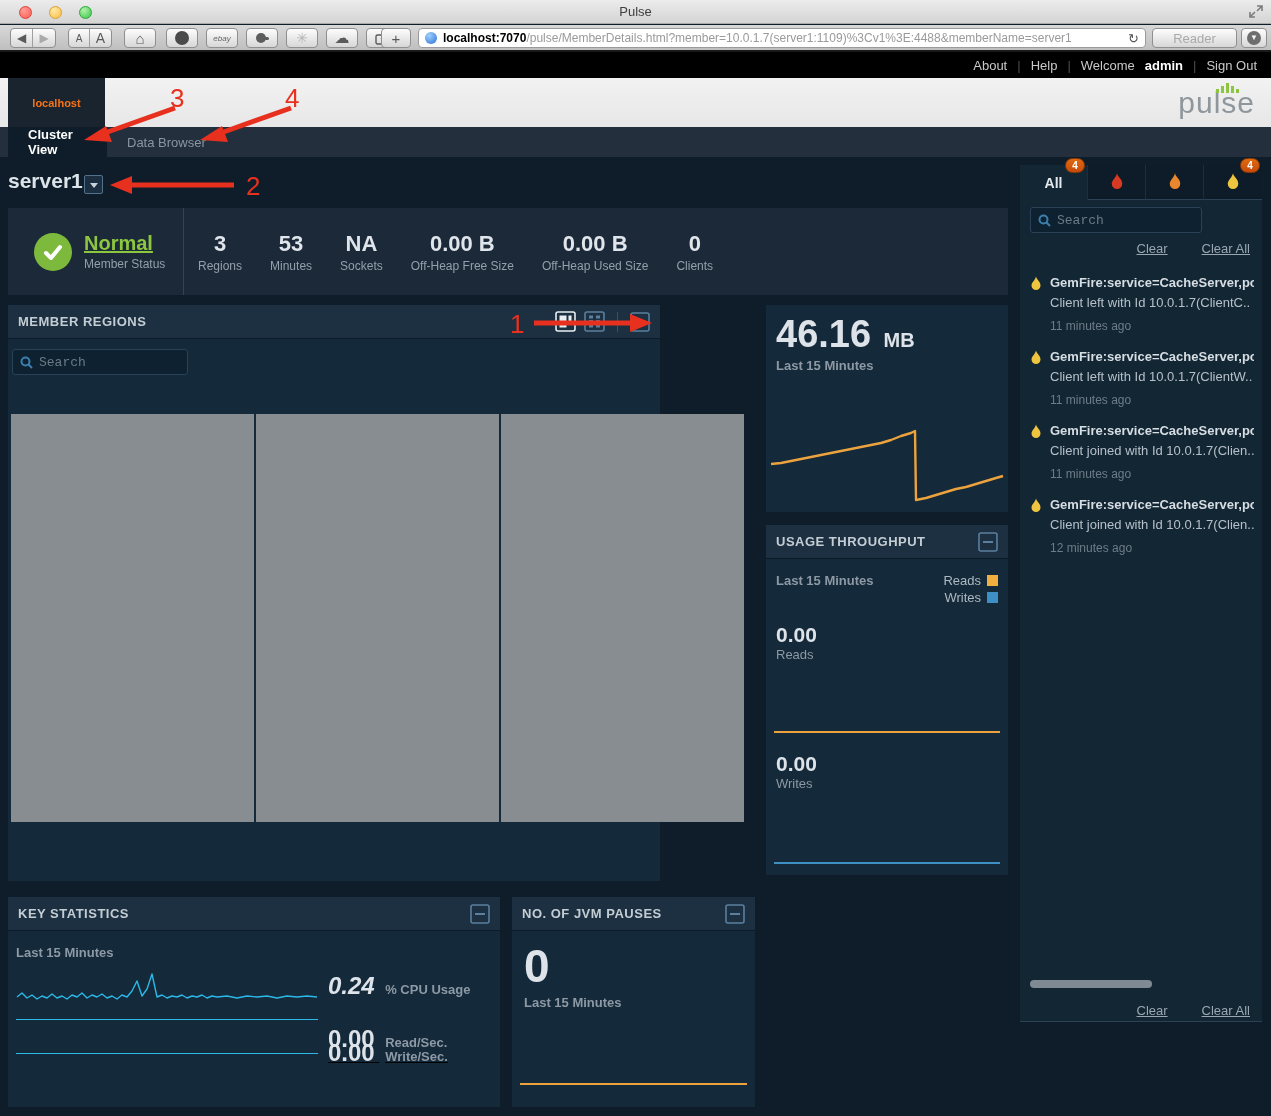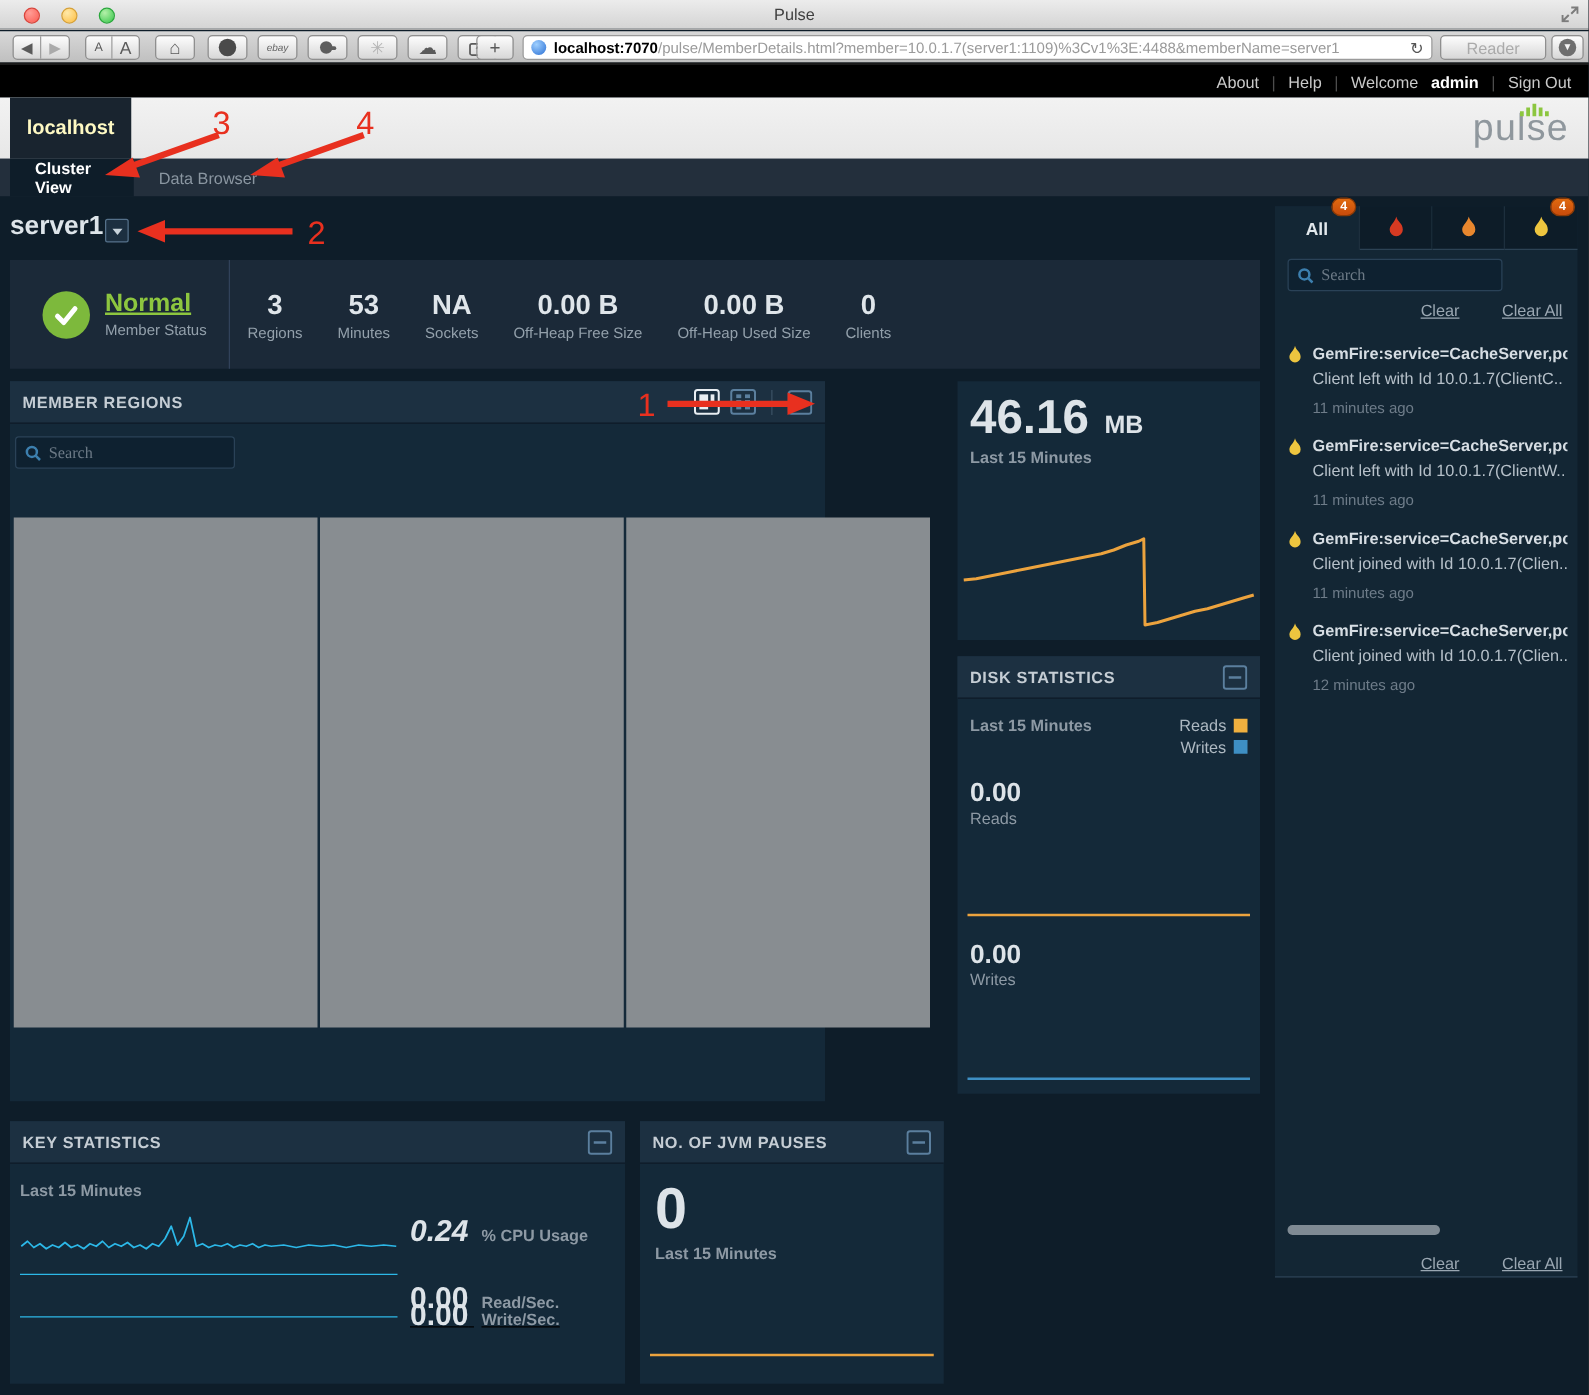--- a/index.html
+++ b/index.html
@@ -40,21 +40,21 @@
   .topbar { position:absolute; left:0; top:52px; width:1271px; height:26px; background:#000;
     display:flex; justify-content:flex-end; align-items:center; padding-right:14px; gap:10px;
     font-size:13px; color:#c9c9c9; }
   .topbar .sep { color:#4d4d4d; }
   .topbar a { color:#c9c9c9; text-decoration:none; }
   .topbar .user { color:#fff; font-weight:bold; }
 
   .logoband { position:absolute; left:0; top:78px; width:1271px; height:49px;
     background:linear-gradient(#f2f2f2,#e7e7e7); }
   .hosttab { position:absolute; left:8px; top:0; width:97px; height:49px; background:#19242f;
-    color:#fef9c3; font-size:16px; font-weight:bold; display:flex; align-items:center; justify-content:center; }
+    color:#f97316; font-size:11px; font-weight:bold; display:flex; align-items:center; justify-content:center; }
   .pulselogo { position:absolute; right:16px; top:8px; color:#8f979d; font-size:30px; letter-spacing:1px; }
   .pulselogo .bars { position:absolute; left:38px; top:-3px; display:flex; gap:2px; align-items:flex-end; }
   .pulselogo .bars i { display:block; width:3px; background:#8cc63f; }
 
   .navbar { position:absolute; left:0; top:127px; width:1271px; height:30px; background:#232f3c; }
   .navtab { position:absolute; top:0; height:30px; display:flex; align-items:center; justify-content:center;
     font-size:13px; padding:0 20px; }
   .navtab.active { left:8px; width:99px; background:#0e1d29; color:#fff; font-weight:bold; }
   .navtab.inactive { left:107px; color:#8a96a1; }
 
@@ -81,21 +81,21 @@
   
   .panel { position:absolute; background:#142939; }
   .phead { height:34px; background:#1c3041; border-bottom:1px solid #0c1926; display:flex;
     align-items:center; padding:0 10px; }
   .ptitle { color:#c5cdd4; font-size:13px; font-weight:bold; letter-spacing:0.5px; flex:1; }
   .picons { display:flex; align-items:center; gap:8px; }
   .vdiv { width:1px; height:20px; background:#3a5064; margin:0 4px; }
   .searchbox { background:#0e2130; border:1px solid #2a4257; border-radius:3px; height:26px;
     display:flex; align-items:center; padding:0 7px; }
   .searchbox input { background:transparent; border:none; outline:none; color:#14b8a6; font-size:13px;
-    width:100%; font-family:Liberation Serif, serif; }
+    width:100%; font-family:Liberation Mono, monospace; }
   .searchbox input::placeholder { color:#6c7a86; }
   .mag { margin-right:6px; flex:0 0 auto; }
 
   .treemap { position:absolute; left:3px; top:109px; width:733px; height:408px; display:flex; gap:2px; }
   .treemap .blk { flex:1; background:#888d91; }
 
   .bigval { color:#dde3e8; font-weight:bold; }
   .subtle { color:#8d99a4; font-size:13px; }
   .legend-row { display:flex; align-items:center; gap:6px; justify-content:flex-end; font-size:13px; color:#aeb9c2; }
   .legend-sq { width:11px; height:11px; }
@@ -321,21 +321,21 @@
       <span class="bigval" style="font-size:20px; margin-left:8px;">MB</span>
       <div class="subtle" style="margin-top:2px; font-weight:bold;">Last 15 Minutes</div>
     </div>
     <svg style="position:absolute; left:4px; top:113px;" width="234" height="88" viewBox="0 0 232 88">
       <polyline fill="none" stroke="#eca33e" stroke-width="2.4" stroke-linejoin="round" points="0,46 10,45 20,43 30,41 40,39 50,37 60,35 70,33 80,31 90,29 100,27 110,25 120,22 130,18 140,15 144,13 145,82 155,80 165,77 175,74 185,71 195,69 205,66 215,63 225,60 232,58"></polyline>
     </svg>
   </div>
 
   <div class="panel" style="left:766px; top:525px; width:242px; height:350px;">
     <div class="phead">
-      <div class="ptitle">DISK STATISTICS</div>
+      <div class="ptitle">USAGE THROUGHPUT</div>
       <svg width="20" height="20" viewBox="0 0 20 20">
         <rect x="1" y="1" width="18" height="18" rx="2" fill="none" stroke="#5b7f9e" stroke-width="1.6"></rect>
         <rect x="5" y="9" width="10" height="2" fill="#5b7f9e"></rect>
       </svg>
     </div>
     <div style="display:flex; padding:14px 10px 0 10px; align-items:flex-start;">
       <div class="subtle" style="font-weight:bold; flex:1;">Last 15 Minutes</div>
       <div>
         <div class="legend-row">
             <span>Reads</span>

